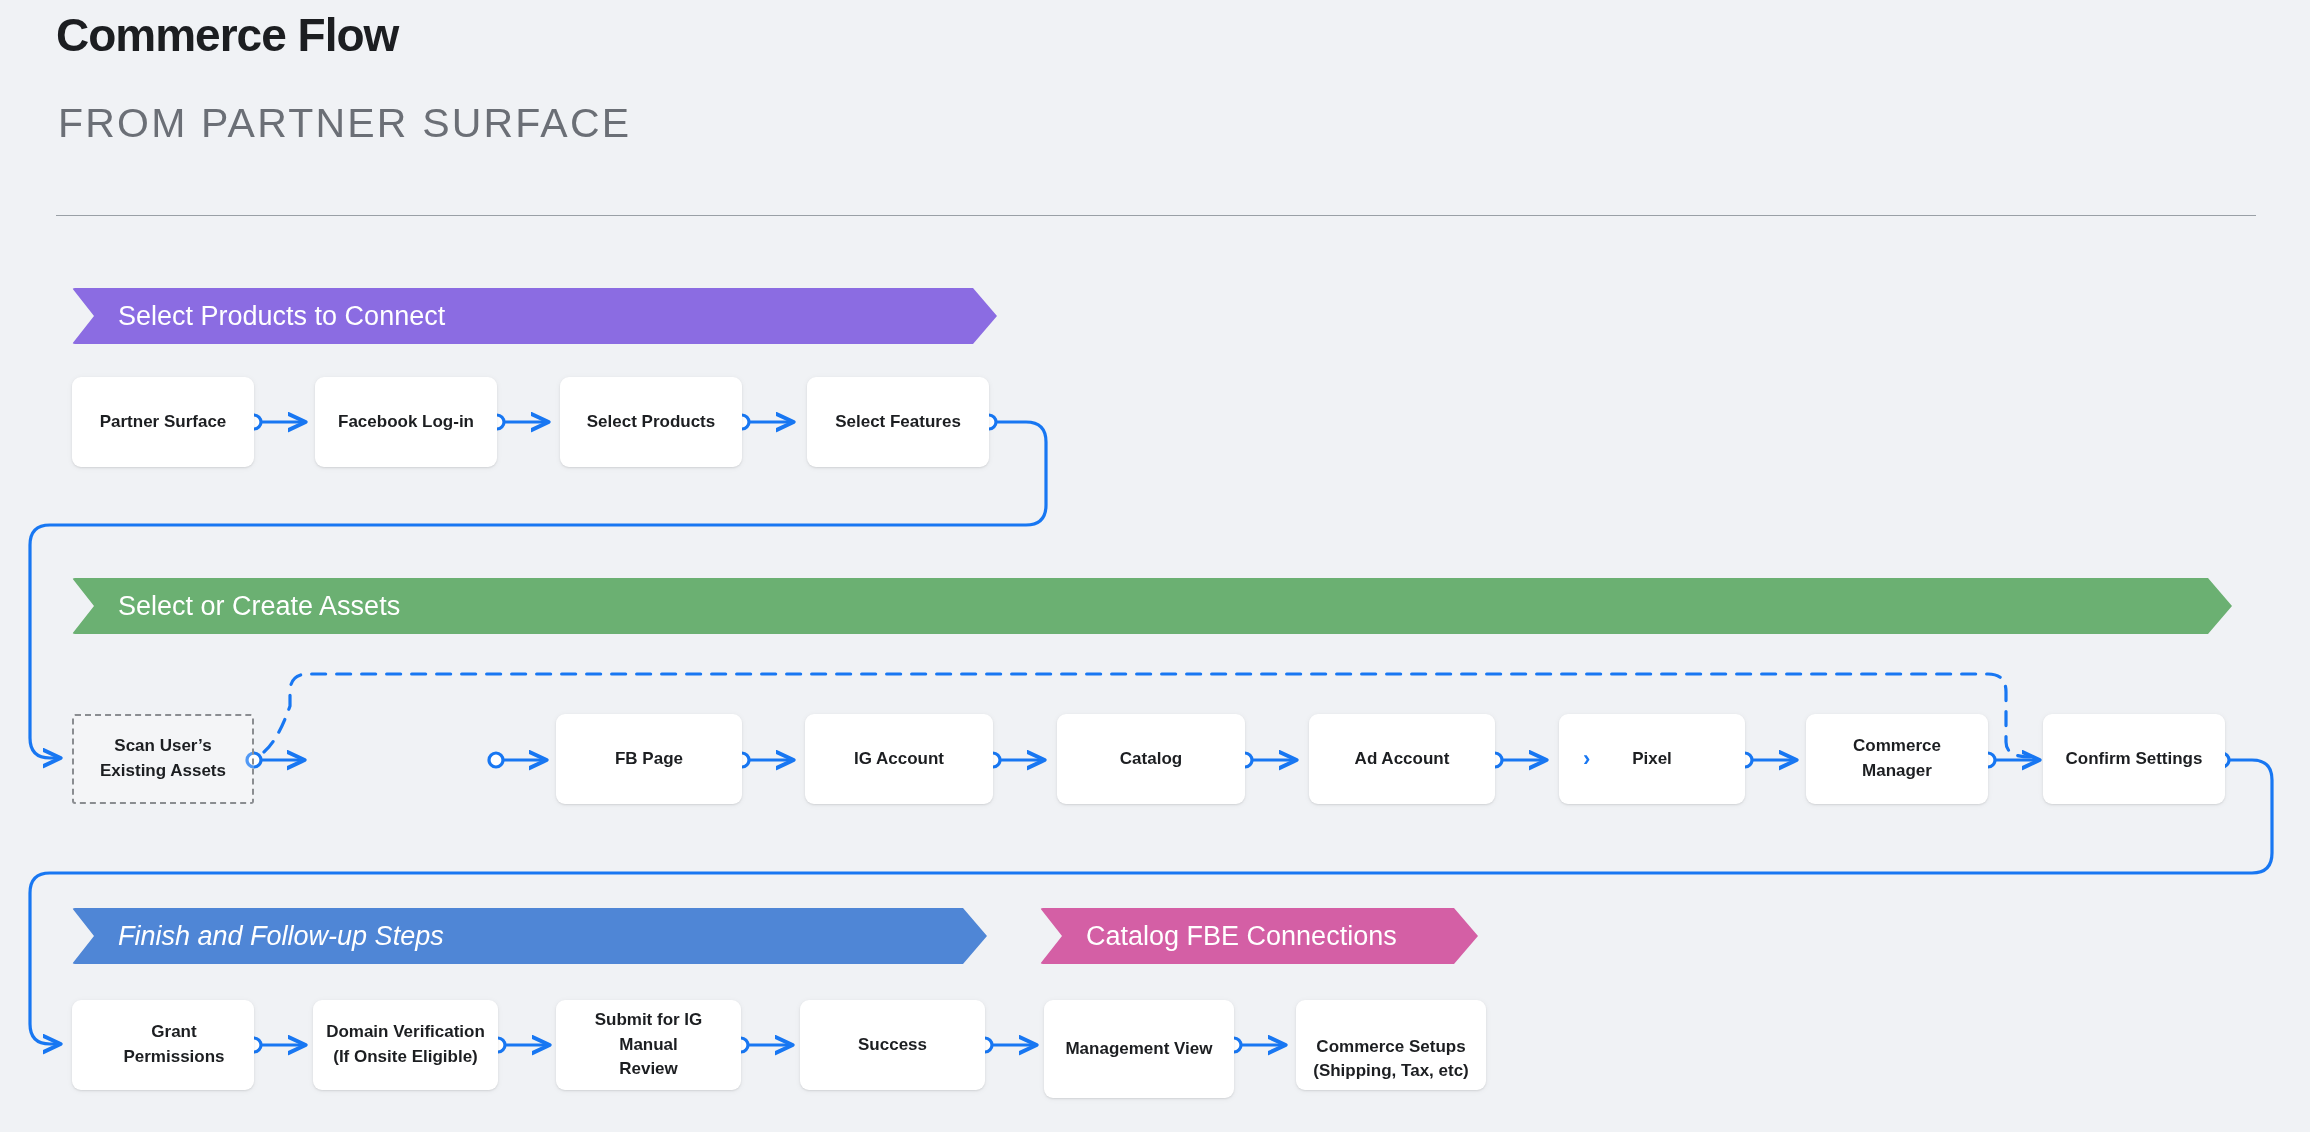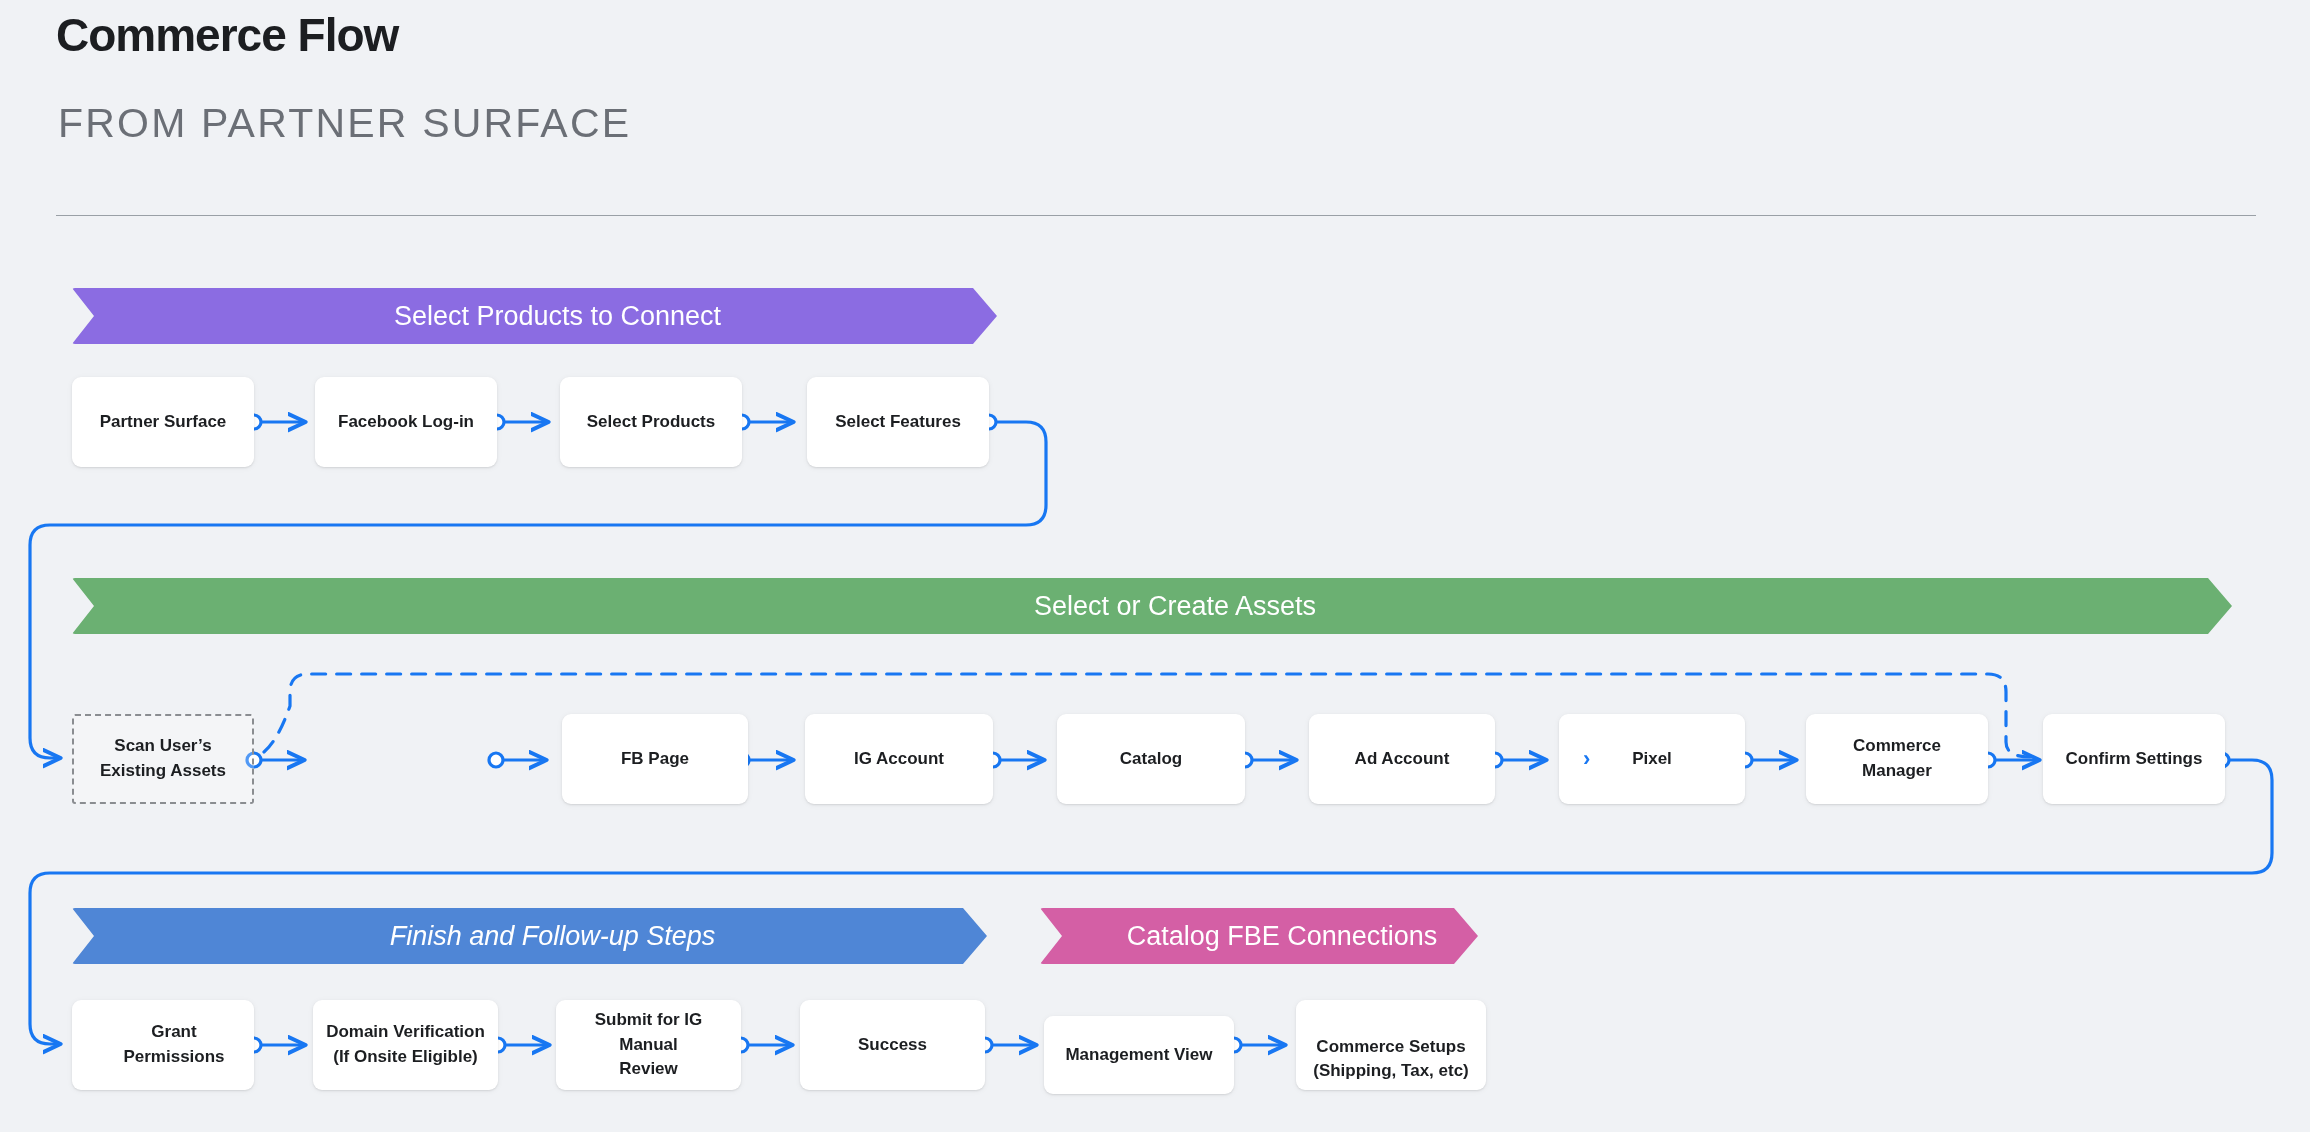--- a/index.html
+++ b/index.html
@@ -25,21 +25,20 @@
     background:#9aa0a6;
   }
 
   
   .banner{
     position:absolute;height:56px;
     display:flex;align-items:center;
     color:#ffffff;font-size:27px;font-weight:400;
     padding-left:46px;box-sizing:border-box;
     border-radius:3px;
-    justify-content:center;
   }
   .banner.notch-point{
     clip-path:polygon(0 0, calc(100% - 24px) 0, 100% 50%, calc(100% - 24px) 100%, 0 100%, 22px 50%);
   }
 
   
   .node{
     position:absolute;background:#ffffff;
     border-radius:9px;
     box-shadow:0 1px 2px rgba(0,0,0,0.10), 0 1px 6px rgba(0,0,0,0.05);
@@ -186,21 +185,21 @@
     <span>Select Features</span>
   </div>
 
   <div class="banner notch-point" style="left:72px;top:578px;width:2160px;background:#6bb072;">
     <span>Select or Create Assets</span>
   </div>
 
   <div class="node dashed" style="left:72px;top:714px;width:182px;height:90px;">
     <span>Scan User’s Existing Assets</span>
   </div>
-  <div class="node" style="left:556px;top:714px;width:186px;height:90px;margin-left:6px;">
+  <div class="node" style="left:556px;top:714px;width:186px;height:90px;">
     <span>FB Page</span>
   </div>
   <div class="node" style="left:805px;top:714px;width:188px;height:90px;">
     <span>IG Account</span>
   </div>
   <div class="node" style="left:1057px;top:714px;width:188px;height:90px;">
     <span>Catalog</span>
   </div>
   <div class="node" style="left:1309px;top:714px;width:186px;height:90px;">
     <span>Ad Account</span>
@@ -228,20 +227,20 @@
   </div>
   <div class="node" style="left:313px;top:1000px;width:185px;height:90px;">
     <span>Domain Verification<br>(If Onsite Eligible)</span>
   </div>
   <div class="node" style="left:556px;top:1000px;width:185px;height:90px;">
     <span>Submit for IG Manual<br>Review</span>
   </div>
   <div class="node" style="left:800px;top:1000px;width:185px;height:90px;">
     <span>Success</span>
   </div>
-  <div class="node" style="left:1044px;top:1000px;width:190px;height:78px;margin-top:16px;">
+  <div class="node" style="left:1044px;top:1000px;width:190px;height:98px;">
     <span>Management View</span>
   </div>
   <div class="node" style="left:1296px;top:1000px;width:190px;height:90px;align-items:flex-end;">
     <span>Commerce Setups<br>(Shipping, Tax, etc)</span>
   </div>
 
 </div>
 
 </body></html>

